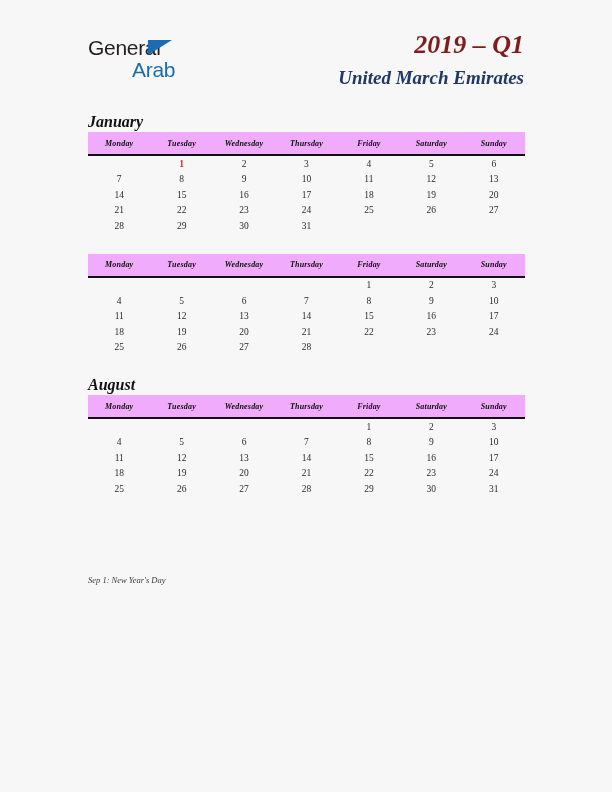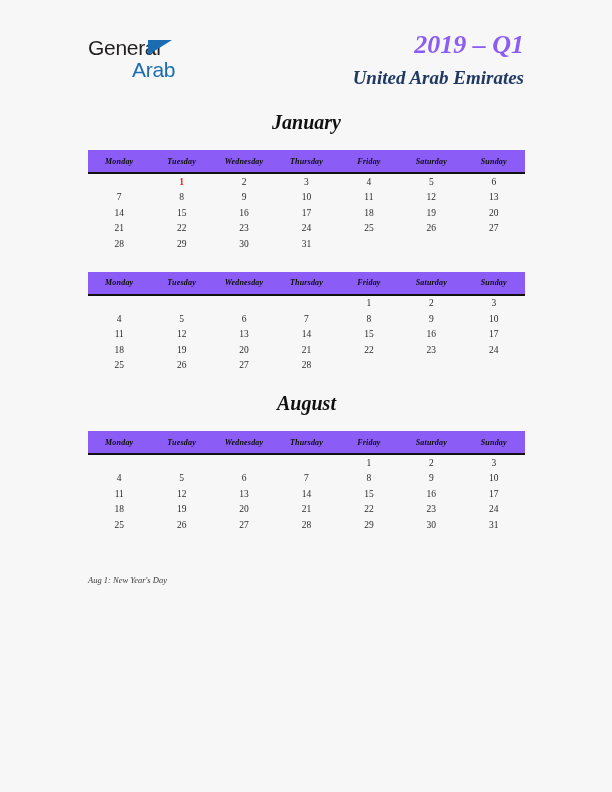--- a/index.html
+++ b/index.html
@@ -65,21 +65,21 @@
     position: absolute;
     right: 88px;
     top: 0;
     text-align: right;
   }
   .title-year {
     font-family: "Liberation Serif", "DejaVu Serif", serif;
     font-style: italic;
     font-weight: bold;
     font-size: 26px;
-    color: #8b5cf6;
+    color: #7f1d1d;
     line-height: 30px;
     white-space: nowrap;
   }
   .title-country {
     font-family: "Liberation Serif", "DejaVu Serif", serif;
     font-style: italic;
     font-weight: bold;
     font-size: 19px;
     color: #1f3864;
     line-height: 28px;
@@ -92,36 +92,36 @@
     position: absolute;
     top: 112px;
     left: 88px;
     width: 437px;
   }
   .month-block {
     width: 437px;
     margin-bottom: 20px;
   }
   .month-title {
-    text-align: center;
-    font-family: "Liberation Serif", "DejaVu Serif", serif;
-    font-style: italic;
-    font-weight: bold;
-    font-size: 20px;
+    text-align: left;
+    font-family: "Liberation Serif", "DejaVu Serif", serif;
+    font-style: italic;
+    font-weight: bold;
+    font-size: 16px;
     color: #111111;
     line-height: 20px;
-    padding-bottom: 18px;
+    padding-bottom: 0;
   }
   table.cal {
     width: 437px;
     border-collapse: collapse;
     table-layout: fixed;
   }
   table.cal th {
-    background: #8b5cf6;
+    background: #f0abfc;
     font-family: "Liberation Serif", "DejaVu Serif", serif;
     font-style: italic;
     font-weight: bold;
     font-size: 8px;
     color: #0d0d0d;
     height: 20px;
     text-align: center;
     vertical-align: middle;
     border: none;
     letter-spacing: 0.2px;
@@ -168,21 +168,21 @@
 <div class="page-header">
 
   <div class="logo">
     <span class="logo-general">General</span>
     <span class="logo-triangle"></span>
     <span class="logo-blue">Arab</span>
   </div>
 
   <div class="title-block">
     <div class="title-year">2019 – Q1</div>
-    <div class="title-country">United Arab Emirates</div>
+    <div class="title-country">United March Emirates</div>
   </div>
 
 </div>
 
 <div class="months">
     <div class="month-block">
       <div class="month-title">January</div>
       <table class="cal">
         <thead>
           <tr>
@@ -365,14 +365,14 @@
             <td>29</td>
             <td>30</td>
             <td>31</td>
           </tr>
         </tbody>
       </table>
     </div>
   </div>
 
 <div class="footnotes">
-    <div class="footnote">Aug 1: New Year's Day</div>
+    <div class="footnote">Sep 1: New Year's Day</div>
   </div>
 
 </body></html>

